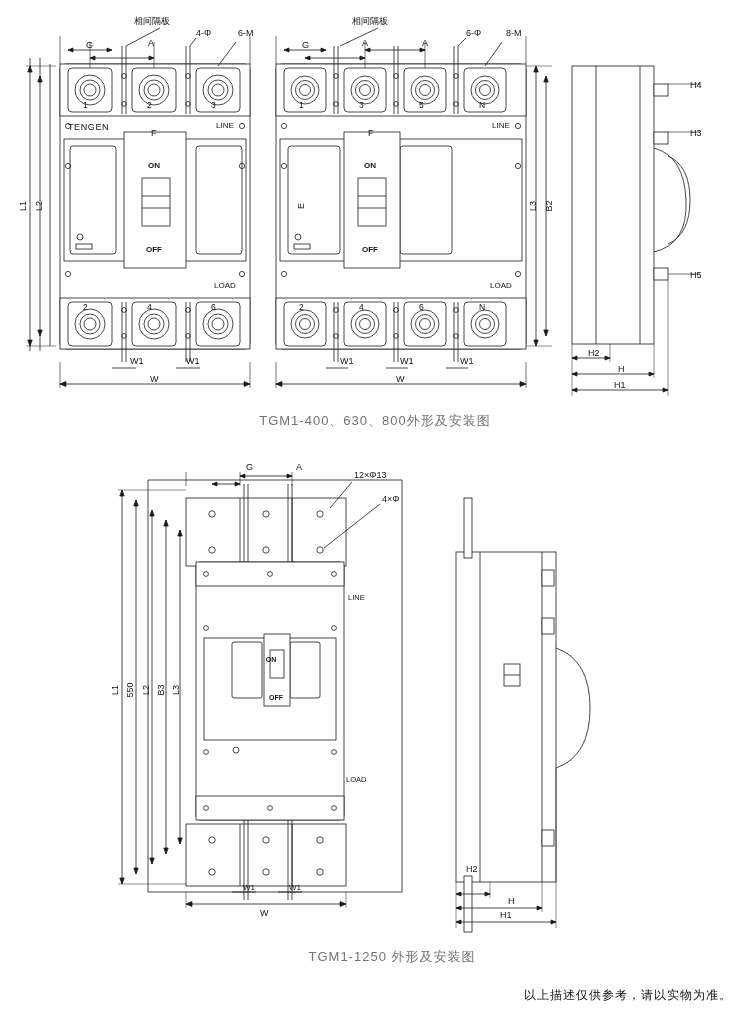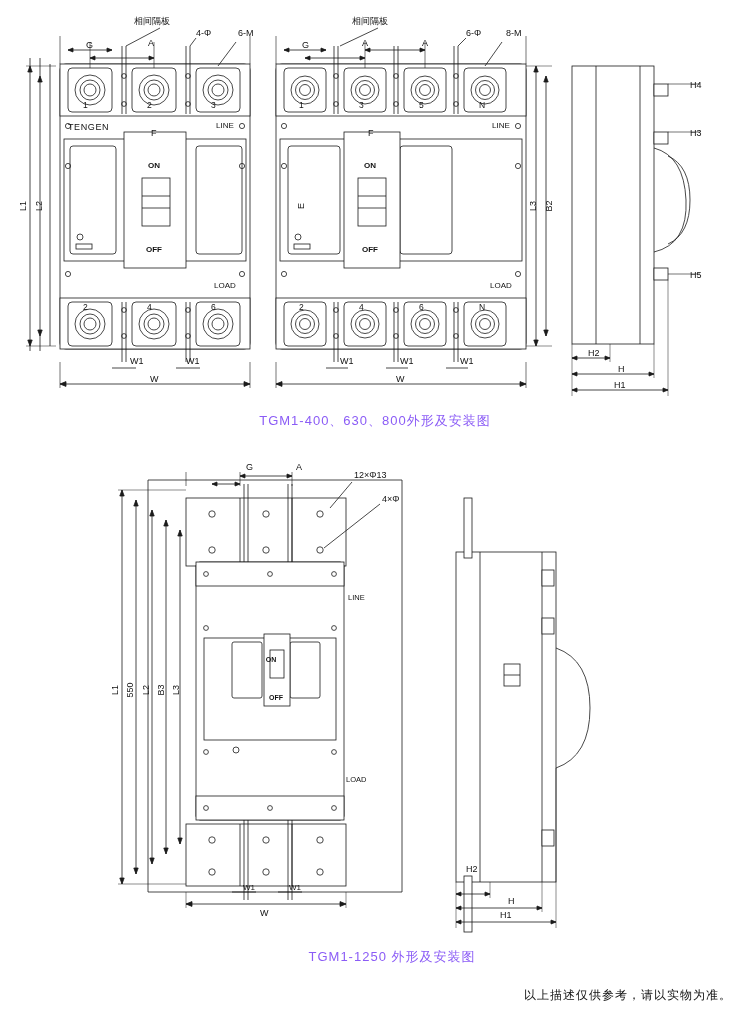--- a/index.html
+++ b/index.html
@@ -1,19 +1,19 @@
 <!DOCTYPE html>
 <html><head>
 <meta charset="utf-8">
 <style>
   html,body{margin:0;padding:0;background:#ffffff;}
   body{width:750px;height:1018px;position:relative;font-family:"Liberation Sans", sans-serif;color:#000;}
   .page{position:absolute;left:0;top:0;width:750px;height:1018px;overflow:hidden;}
   svg{display:block;}
-  .cap{position:absolute;text-align:center;font-size:13px;letter-spacing:1px;color:#8b5cf6;}
+  .cap{position:absolute;text-align:center;font-size:13px;letter-spacing:1px;color:#737373;}
   .note{position:absolute;right:18px;bottom:14px;font-size:12px;color:#111;letter-spacing:1px;}
   text{font-family:"Liberation Sans", sans-serif;}
 </style>
 </head>
 <body>
 
 <div class="page">
 
   <svg width="750" height="400" viewBox="0 0 750 400" style="position:absolute;left:0;top:6px;">
     <g stroke="#1a1a1a" fill="none" stroke-width="0.8">

